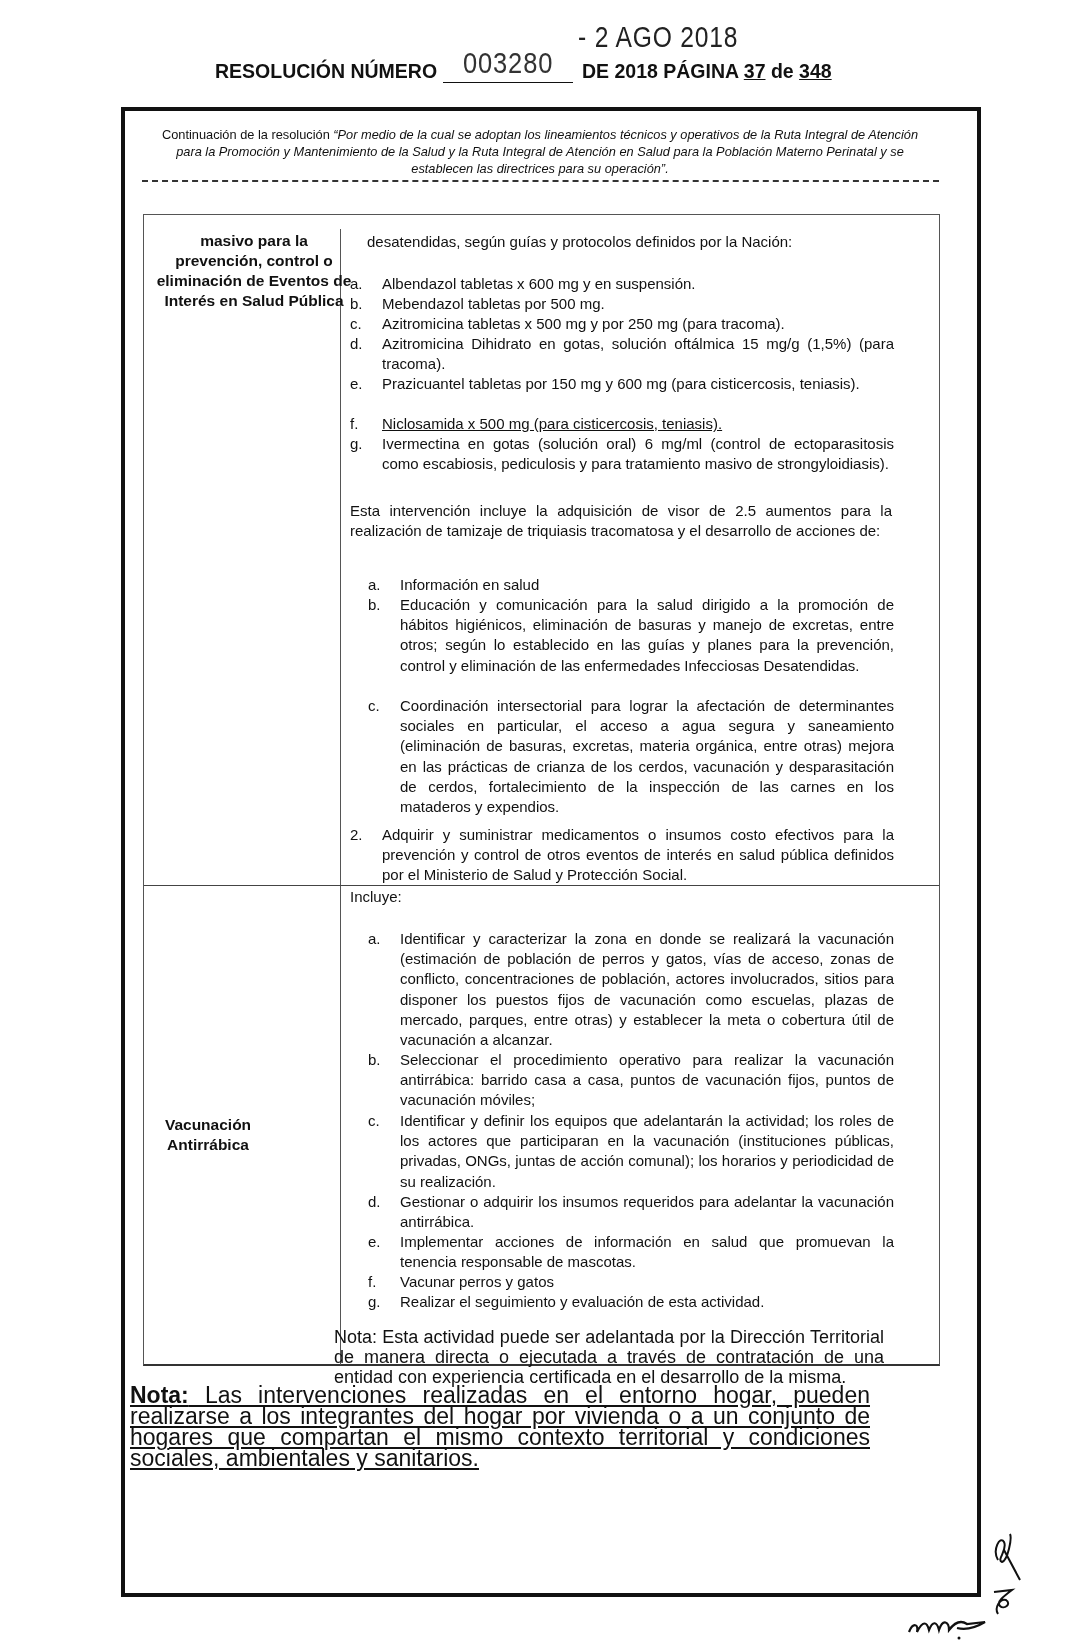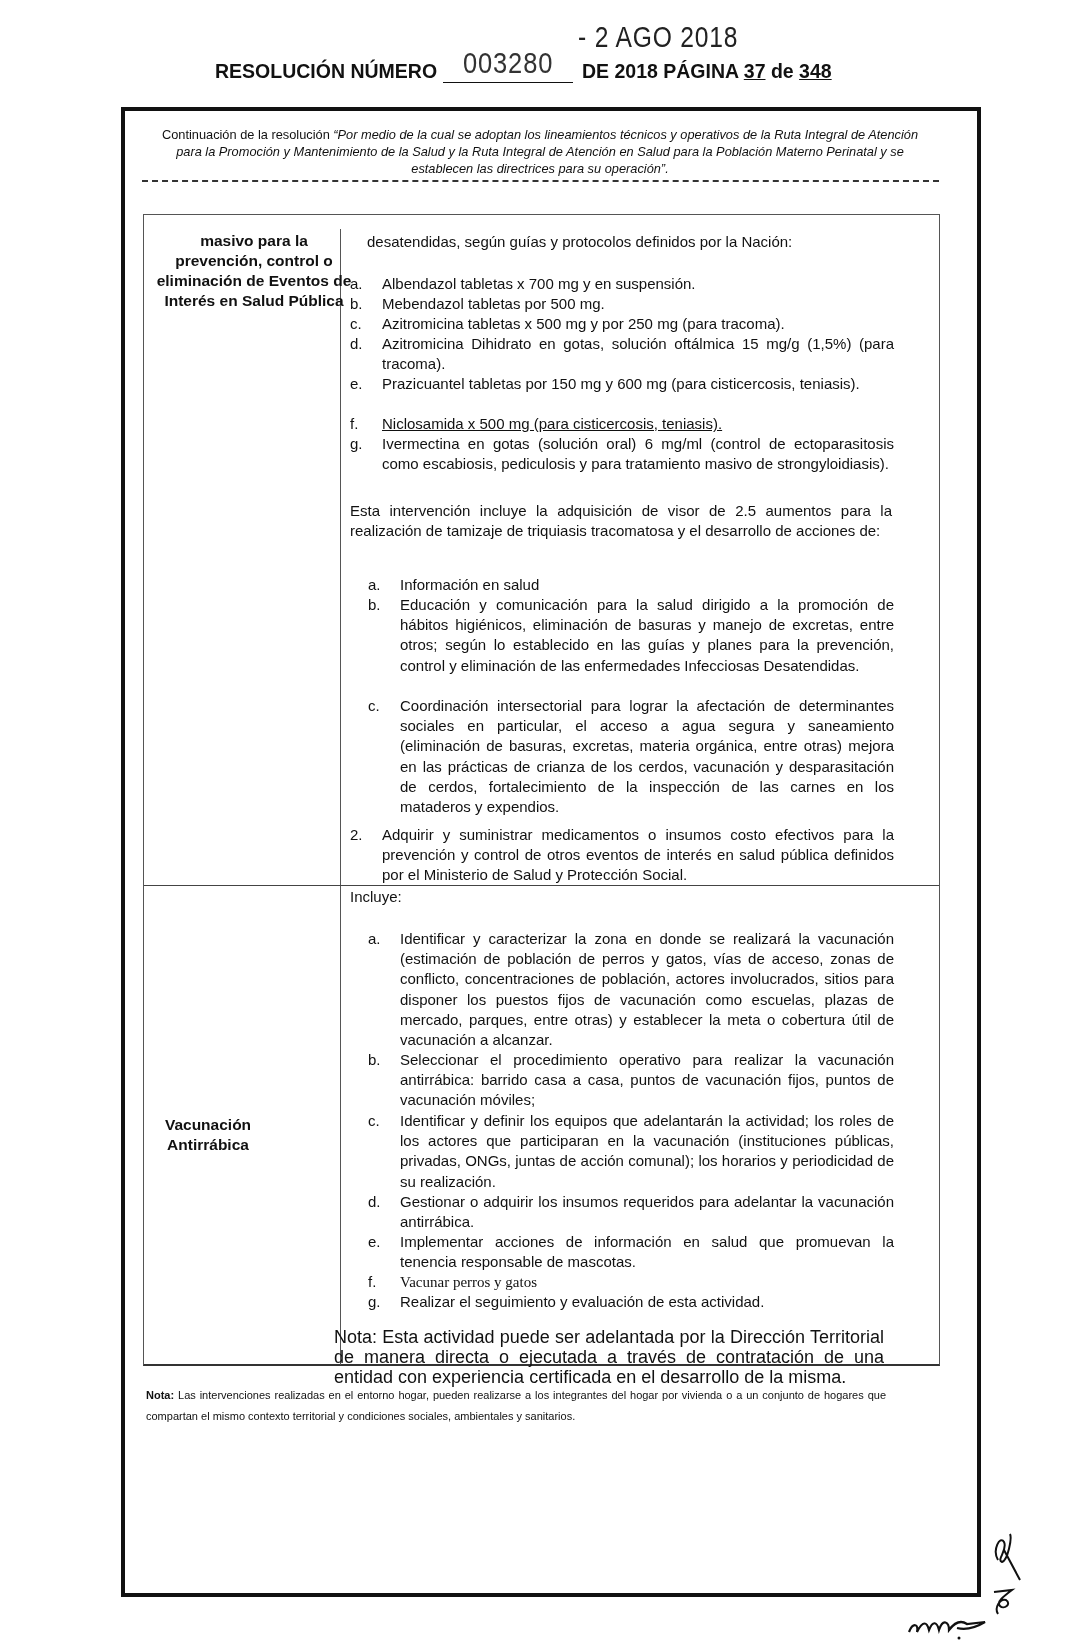--- a/index.html
+++ b/index.html
@@ -31,21 +31,21 @@
 
   .left-cell { position: absolute; left: 12px; width: 196px; text-align: center; font-weight: bold; font-size: 15.5px; line-height: 20px; }
   .left-cell-1 { top: 16px; }
   .left-cell-2 { top: 900px; text-align: center; left: 4px; }
 
   .c { position: absolute; font-size: 15px; line-height: 20px; text-align: justify; }
   .item { position: absolute; font-size: 15px; line-height: 20.2px; }
   .item .lbl { position: absolute; left: 0; top: 0; }
   .item .txt { position: absolute; left: 32px; top: 0; text-align: justify; text-align-last: left; }
 
-  .nota-final { position: absolute; left: 146px; top: 1385px; width: 740px; font-size: 11px; line-height: 21px; text-align: justify; }
+  .nota-final { position: absolute; left: 130px; top: 1385px; width: 740px; font-size: 23px; line-height: 21px; text-align: justify; text-decoration: underline; }
   .nota-final b { font-weight: bold; }
 
   .sig { position: absolute; }
 </style>
 </head>
 <body>
 
 <div class="stamp stamp-date">- 2 AGO 2018</div>
 
 <div class="header-line">
@@ -70,21 +70,21 @@
   <div class="col-div"></div>
   <div class="row-div"></div>
 
   <div class="left-cell left-cell-1">masivo para la prevención, control o eliminación de Eventos de Interés en Salud Pública</div>
   <div class="left-cell left-cell-2" style="width:120px;">Vacunación Antirrábica</div>
 
   <div class="c" style="left:223px; top:17px; width:560px;">desatendidas, según guías y protocolos definidos por la Nación:</div>
 
   <div class="item" style="left:206px; top:59px;">
     <span class="lbl">a.</span>
-    <span class="txt" style="width:540px;">Albendazol tabletas x 700 mg y en suspensión.</span>
+    <span class="txt" style="width:540px;">Albendazol tabletas x 600 mg y en suspensión.</span>
   </div>
   <div class="item" style="left:206px; top:79px;">
     <span class="lbl">b.</span>
     <span class="txt" style="width:540px;">Mebendazol tabletas por 500 mg.</span>
   </div>
   <div class="item" style="left:206px; top:99px;">
     <span class="lbl">c.</span>
     <span class="txt" style="width:540px;">Azitromicina tabletas x 500 mg y por 250 mg (para tracoma).</span>
   </div>
   <div class="item" style="left:206px; top:119px;">
@@ -141,21 +141,21 @@
   <div class="item" style="left:224px; top:977px;">
     <span class="lbl">d.</span>
     <span class="txt" style="width:494px;">Gestionar o adquirir los insumos requeridos para adelantar la vacunación antirrábica.</span>
   </div>
   <div class="item" style="left:224px; top:1017px;">
     <span class="lbl">e.</span>
     <span class="txt" style="width:494px;">Implementar acciones de información en salud que promuevan la tenencia responsable de mascotas.</span>
   </div>
   <div class="item" style="left:224px; top:1057px;">
     <span class="lbl">f.</span>
-    <span class="txt" style="width:494px;font-family:Liberation Serif, serif;">Vacunar perros y gatos</span>
+    <span class="txt" style="width:494px;">Vacunar perros y gatos</span>
   </div>
   <div class="item" style="left:224px; top:1077px;">
     <span class="lbl">g.</span>
     <span class="txt" style="width:494px;">Realizar el seguimiento y evaluación de esta actividad.</span>
   </div>
 
   <div class="c" style="left:190px; top:1112px; width:550px; font-size:18px;">Nota: Esta actividad puede ser adelantada por la Dirección Territorial de manera directa o ejecutada a través de contratación de una entidad con experiencia certificada en el desarrollo de la misma.</div>
 </div>
 
 <div class="nota-final">

